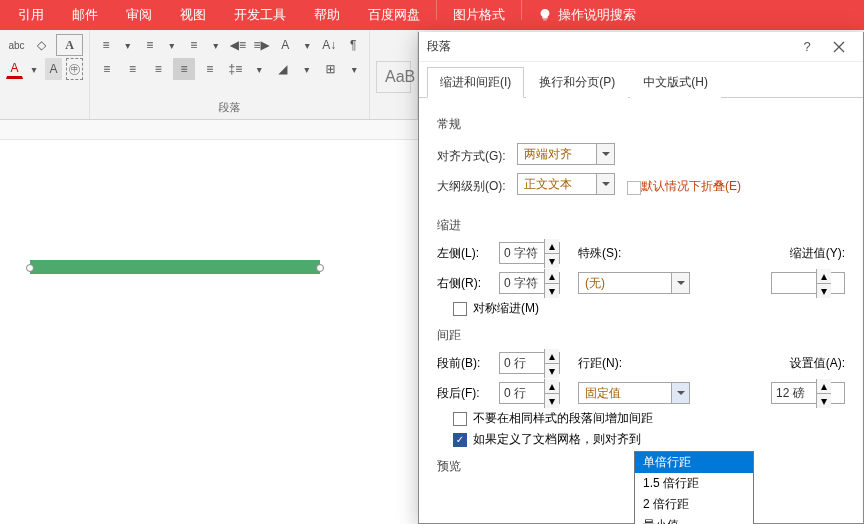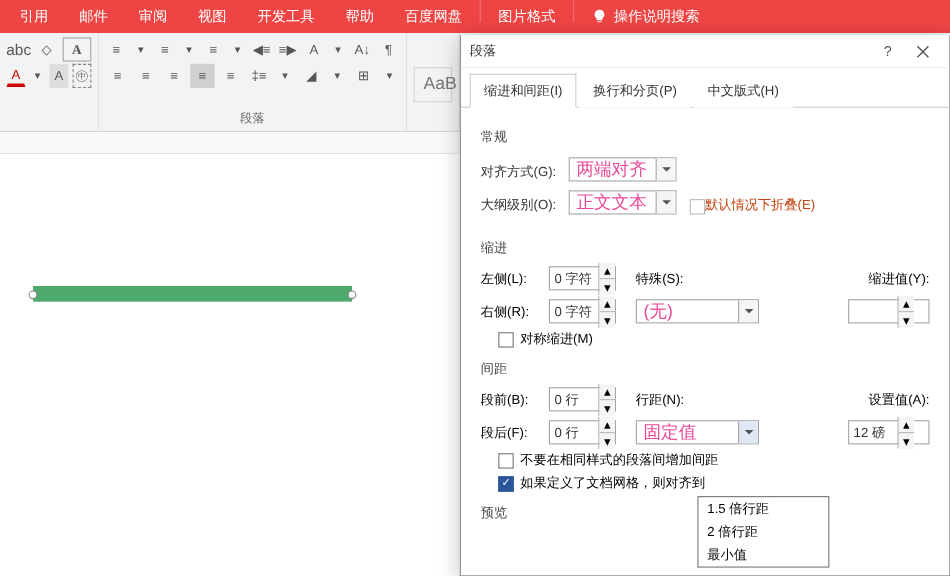--- a/index.html
+++ b/index.html
@@ -38,21 +38,21 @@
 .dialog-tabs { display: flex; border-bottom: 1px solid #ccc; padding: 4px 8px 0 8px; gap: 2px; }
 .dtab { padding: 6px 12px; border: 1px solid transparent; border-bottom: none; cursor: pointer; font-size: 12px; color: #333; position: relative; top: 1px; background: #fff; }
 .dtab.active { border-color: #ccc; border-bottom: 1px solid #fff; }
 
 .dialog-body { padding: 8px 18px; flex: 1; overflow: hidden; }
 .section-title { color: #444; font-size: 12px; margin: 10px 0 6px 0; }
 .form-row { display: flex; align-items: flex-end; margin: 4px 0; min-height: 26px; }
 .form-row .flabel { width: 80px; color: #333; }
 
 .combo { display: flex; align-items: center; border: 1px solid #a5a5a5; height: 22px; background: #fff; }
-.combo .cval { padding: 0 6px; flex: 1; font-size: 16px; color: #ec4899; white-space: nowrap; overflow: hidden; }
+.combo .cval { padding: 0 6px; flex: 1; font-size: 12px; color: #a16207; white-space: nowrap; overflow: hidden; }
 .combo .cbtn { width: 18px; height: 100%; border-left: 1px solid #a5a5a5; display: flex; align-items: center; justify-content: center; cursor: pointer; background: #f5f5f5; }
 .combo .cbtn svg { fill: #555; }
 
 .spinner { display: flex; align-items: center; border: 1px solid #a5a5a5; height: 22px; background: #fff; }
 .spinner .sval { width: 44px; padding: 0 4px; font-size: 12px; color: #333; display: flex; align-items: center; }
 .spinner .sbtns { width: 15px; display: flex; flex-direction: column; border-left: 1px solid #a5a5a5; }
 .spinner .sbtn { flex: 1; display: flex; align-items: center; justify-content: center; cursor: pointer; background: #f5f5f5; }
 .spinner .sbtn:first-child { border-bottom: 1px solid #a5a5a5; }
 
 .checkbox-row { display: flex; align-items: center; gap: 6px; margin: 4px 0 4px 16px; }
@@ -91,21 +91,21 @@
       </svg>
     <span>操作说明搜索</span>
   </div>
 </div>
 
 <div class="ribbon-bar">
   <div class="ribbon-group" style="width:90px">
     <div class="controls">
       <div class="row">
         <div class="rbtn">
-            <span style="font-size:14px">abc</span>
+            <span style="font-size:10px">abc</span>
           </div>
         <div class="rbtn">◇</div>
         <div class="rbtn wbox" style="font-weight:bold;font-family:serif">A</div>
       </div>
       <div class="row">
         <div class="rbtn" style="color:#c00;border-bottom:3px solid #c00;height:19px">A</div>
         <div class="rbtn small">▾</div>
         <div class="rbtn" style="background:#ddd">A</div>
         <div class="rbtn" style="border:1px dashed #888">㊥</div>
       </div>
@@ -326,18 +326,19 @@
     </div>
     <div class="checkbox-row">
       <div class="cb checked"></div>
       <span>如果定义了文档网格，则对齐到</span>
     </div>
 
     <div class="section-title">预览</div>
   </div>
 
   <div class="dropdown-list" style="left:215px; top:419px; width:120px">
+    <div class="ditem sel">单倍行距</div>
     <div class="ditem">1.5 倍行距</div>
     <div class="ditem">2 倍行距</div>
     <div class="ditem">最小值</div>
 
   </div>
 </div>
 
 </body></html>

